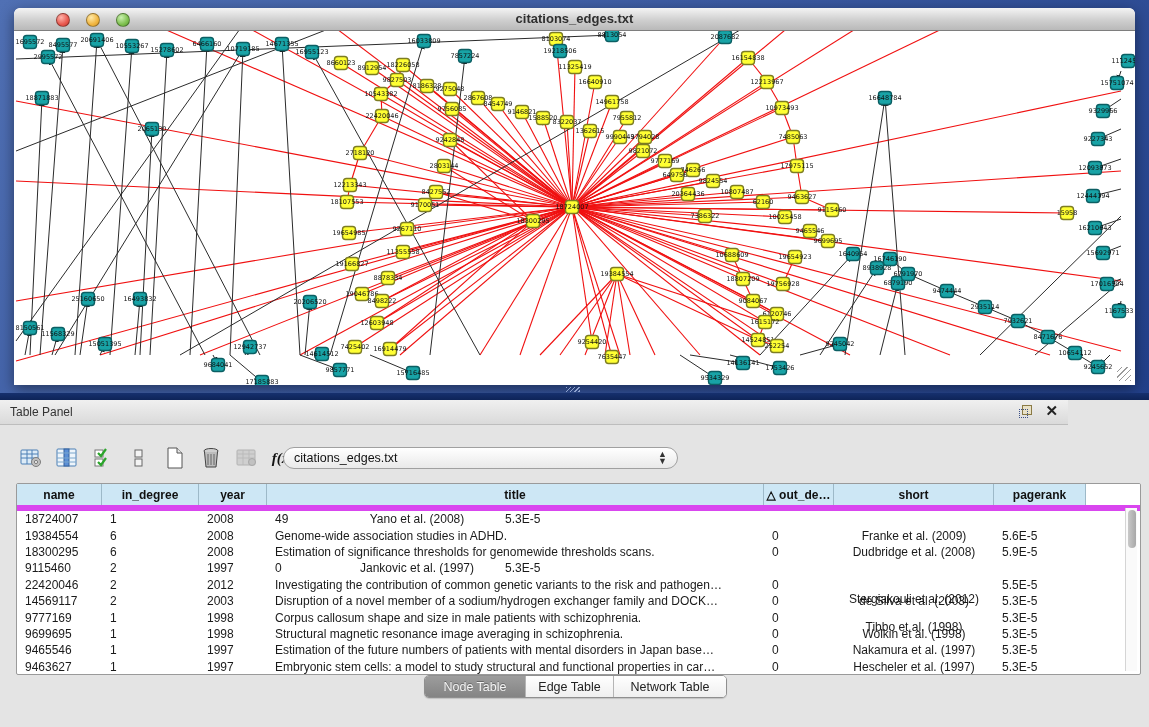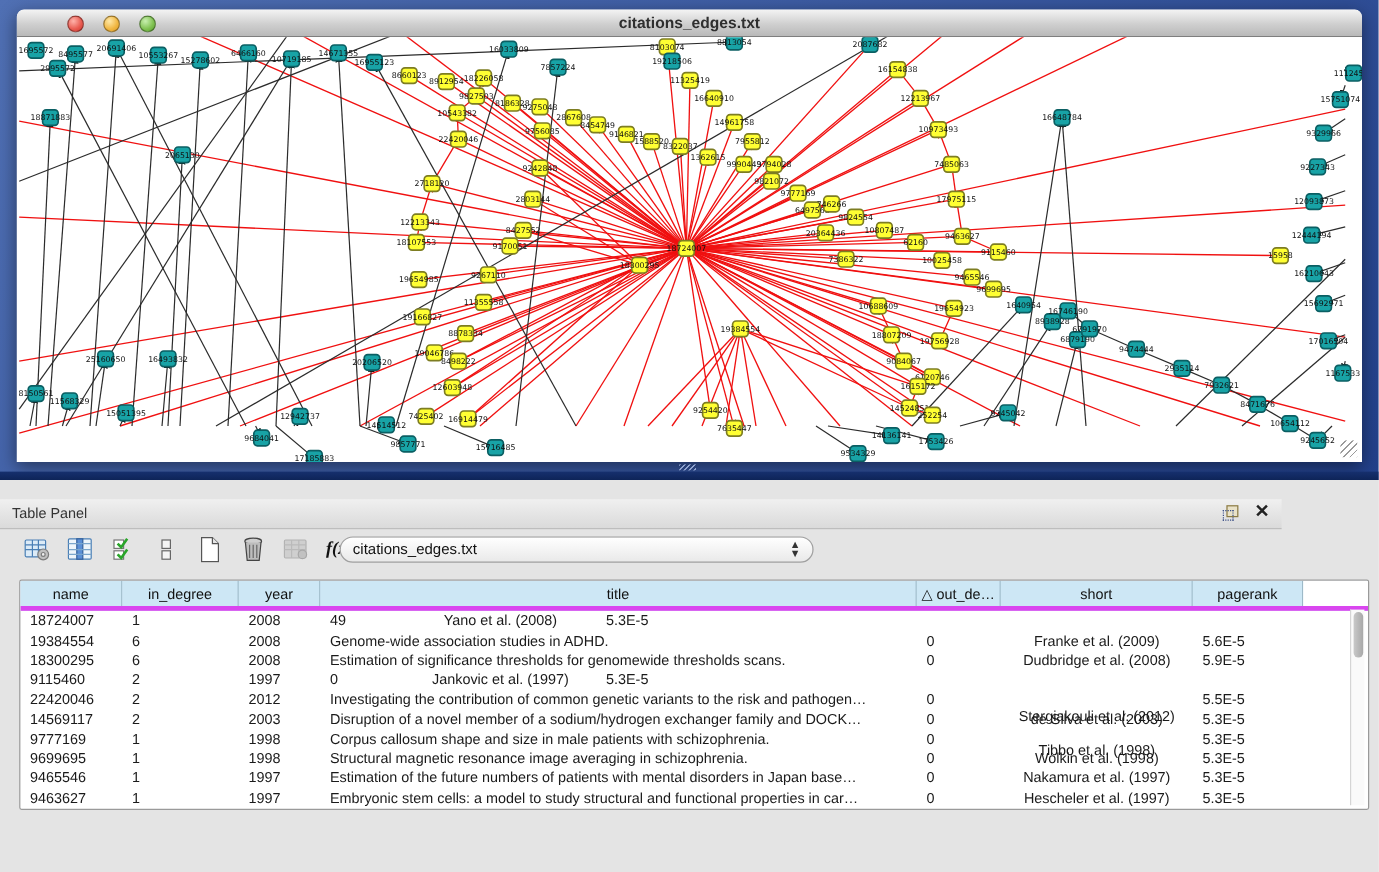--- a/index.html
+++ b/index.html
@@ -23,36 +23,36 @@
   #grip{position:absolute;right:4px;bottom:4px;width:14px;height:14px;
     background:repeating-linear-gradient(135deg,transparent 0 3px,#9a9a9a 3px 4px);}
   .nlabel{font-size:6.5px;fill:#111;font-family:"DejaVu Sans",sans-serif;}
 
   
   #table-panel{position:absolute;left:0;top:400px;width:1149px;height:327px;background:#e4e4e4;}
   #panel-split{position:absolute;left:0;top:-7px;width:1149px;height:7px;background:linear-gradient(#16306e,#0e2458);}
   #split-grip{position:absolute;left:566px;top:-6px;width:14px;height:5px;
     background:repeating-linear-gradient(135deg,#8fa3cf 0 1px,transparent 1px 3px);}
   #panel-header{position:absolute;left:0;top:0;width:1068px;height:24px;
-    background:linear-gradient(#f0f0f0,#dadada);border-bottom:1px solid #bdbdbd;margin-top:16px;}
+    background:linear-gradient(#f0f0f0,#dadada);border-bottom:1px solid #bdbdbd;}
   #panel-title{position:absolute;left:10px;top:5px;font-size:12px;color:#333;}
   #float-icon{position:absolute;right:36px;top:5px;width:13px;height:13px;}
   #float-icon .sq1{position:absolute;left:3px;top:0;width:8px;height:8px;border:1.5px solid #8a7a45;background:#e9e2c8;}
   #float-icon .sq2{position:absolute;left:0;top:4px;width:7px;height:7px;border:1.5px dotted #3b4f86;}
   #panel-close{position:absolute;right:10px;top:2px;font-size:15px;font-weight:bold;color:#222;line-height:18px;}
 
   #toolbar{position:absolute;left:18px;top:42px;height:32px;display:flex;align-items:center;gap:10px;}
   .tbtn{width:26px;height:26px;display:flex;align-items:center;justify-content:center;}
   .fx{font-family:"Liberation Serif",serif;font-style:italic;font-weight:bold;font-size:15px;color:#111;}
   #table-select{position:absolute;left:283px;top:47px;width:395px;height:22px;border:1px solid #a0a0a0;border-radius:12px;
     background:linear-gradient(#ffffff,#e9e9e9);font-size:12.5px;color:#111;display:flex;align-items:center;padding:0 10px;box-sizing:border-box;}
   #table-select .updown{margin-left:auto;font-size:9px;color:#333;letter-spacing:0;line-height:7px;text-align:center;}
 
   #table-box{position:absolute;left:16px;top:83px;width:1123px;height:190px;background:#fff;border:1px solid #9a9a9a;border-radius:2px;overflow:hidden;}
-  #thead{display:flex;height:21px;border-bottom:4px solid #d946ef;background:#cde7f5;}
+  #thead{display:flex;height:21px;border-bottom:6px solid #d946ef;background:#cde7f5;font-weight:bold;}
   .th{display:flex;align-items:center;justify-content:center;font-size:12px;color:#111;
      border-right:1px solid #9db9c8;box-sizing:border-box;background:#cde7f5;}
   .th.last-fill{border-right:none;background:#fff;}
   .tr{display:flex;height:16.4px;align-items:center;}
   .td{font-size:12px;color:#1a1a1a;white-space:nowrap;overflow:hidden;box-sizing:border-box;padding-left:8px;}
   .td.center{text-align:center;padding-left:0;}
   #vscroll{position:absolute;right:3px;top:24px;width:11px;height:163px;background:#fafafa;border-left:1px solid #d5d5d5;}
   #vthumb{position:absolute;left:1.5px;top:2px;width:8px;height:38px;border-radius:5px;background:linear-gradient(90deg,#c9c9c9,#a8a8a8);}
 
   #tabbar{position:absolute;left:424px;top:275px;height:21px;display:flex;border:1px solid #8f8f8f;border-radius:5px;overflow:hidden;
@@ -973,15 +973,20 @@
             <div class="td" style="width: 70px;">0</div>
             <div class="td center" style="width: 160px;">Hescheler et al. (1997)</div>
             <div class="td" style="width: 92px;">5.3E-5</div>
           </div>
         </div>
       <div id="vscroll">
           <div id="vthumb"></div>
         </div>
     </div>
 
+    <div id="tabbar">
+        <div class="seg active" style="width: 100px;">Node Table</div>
+        <div class="seg" style="width: 87px;">Edge Table</div>
+        <div class="seg" style="width: 112px;">Network Table</div>
+      </div>
 
   </div>
 </div>
 
 </body></html>

